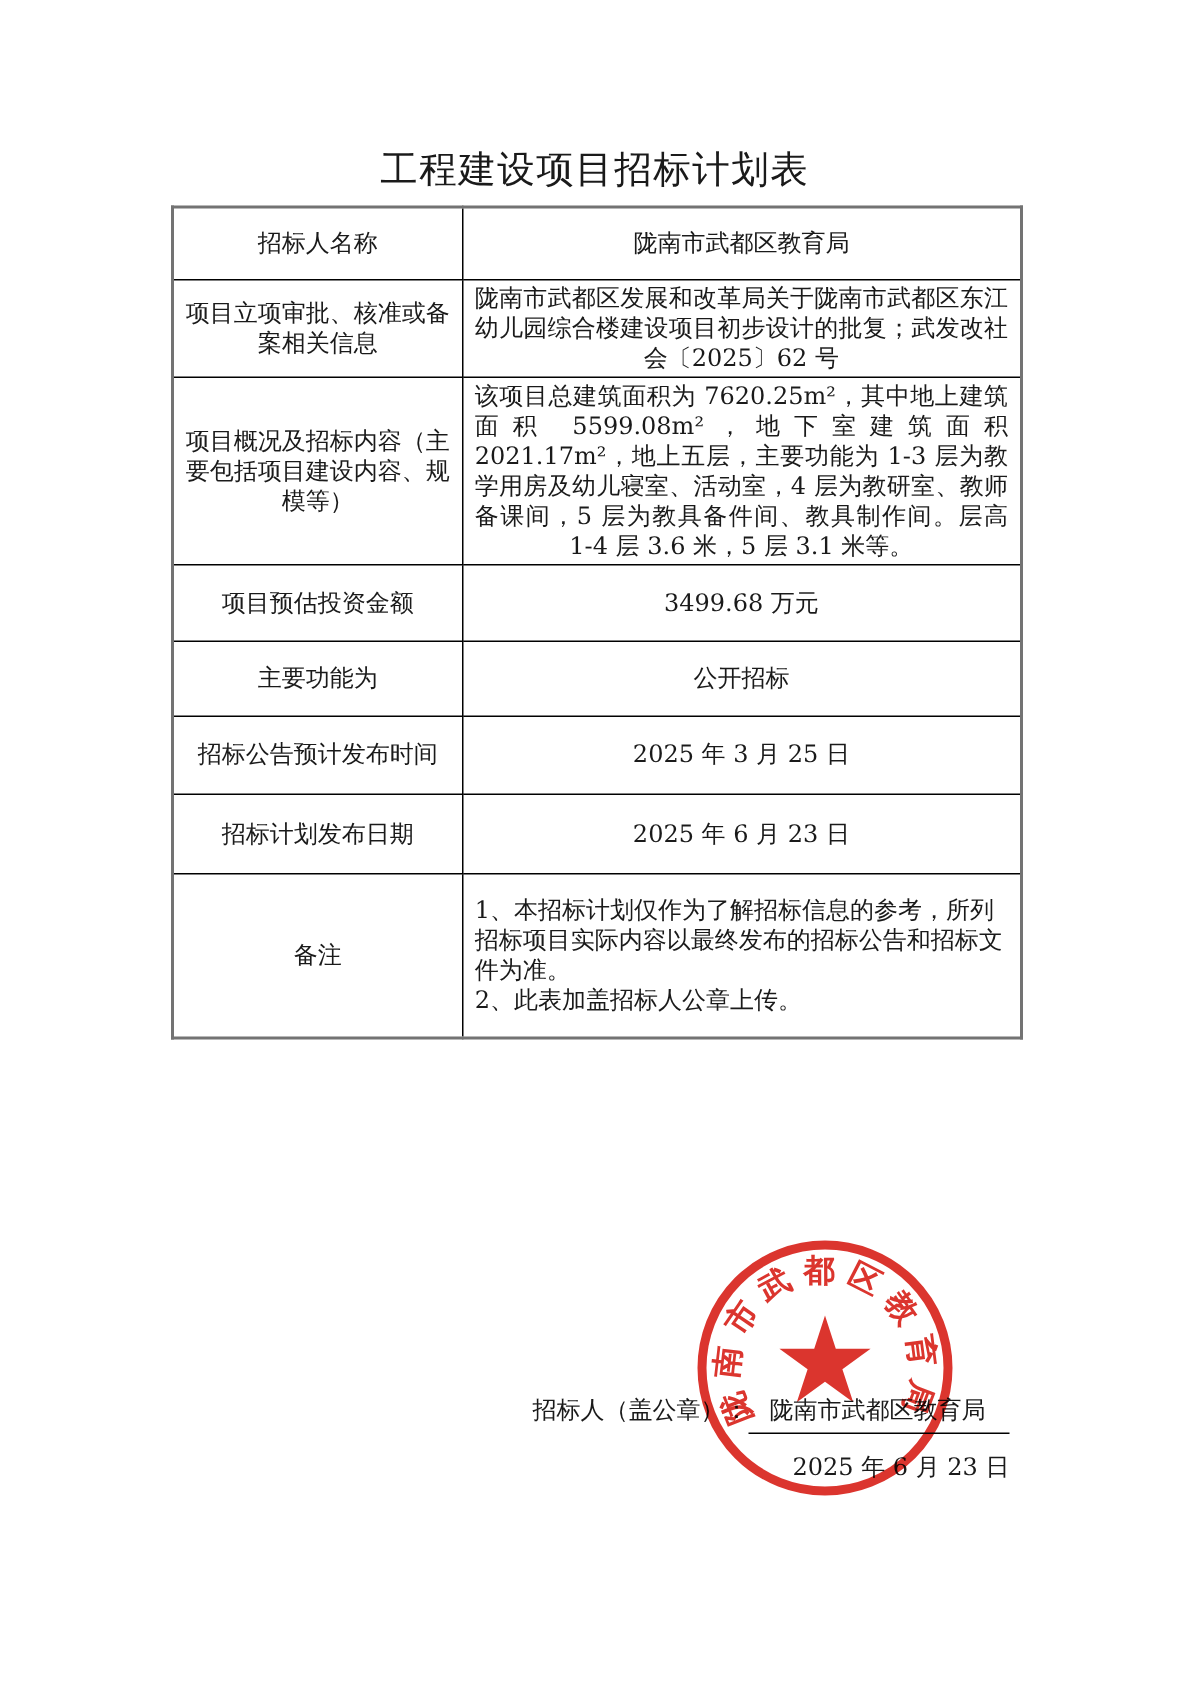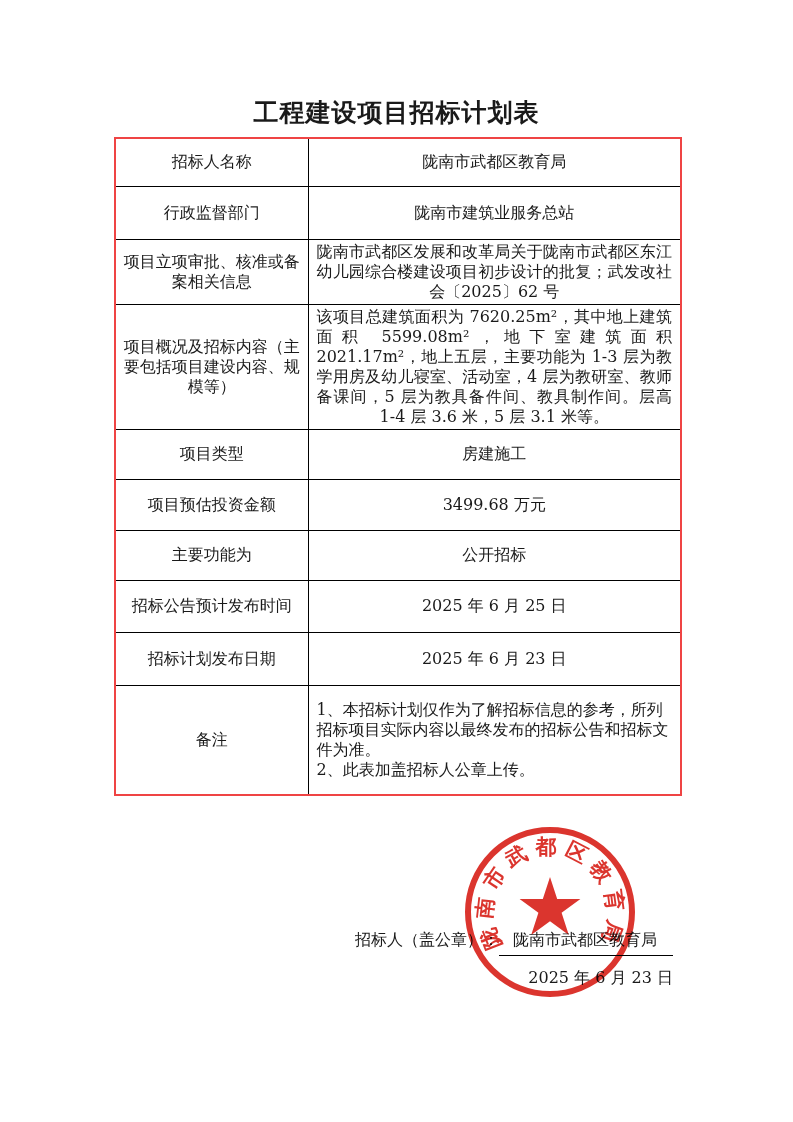--- a/index.html
+++ b/index.html
@@ -9,30 +9,30 @@
     position: relative;
     font-family: "DejaVu Serif", "Liberation Serif", serif;
     color: #1a1a1a;
     overflow: hidden;
   }
   .doc-title {
     position: absolute;
     top: 96px; left: 0; width: 793px;
     text-align: center;
     font-size: 25px;
-    font-weight: bold;
+    font-weight: normal;
     letter-spacing: 1px;
   }
   table.plan-table {
     position: absolute;
     left: 114px; top: 137px;
     width: 566px;
     border-collapse: collapse;
     table-layout: fixed;
-    border: 2px solid #ef4444;
+    border: 2px solid #737373;
   }
   table.plan-table td {
     border: 1px solid #000;
     font-size: 16px;
     line-height: 20px;
     vertical-align: middle;
   }
   td.label-cell {
     width: 193px;
     text-align: center;
@@ -89,47 +89,39 @@
 <body>
 
 <div class="doc-title">工程建设项目招标计划表</div>
 
 <table class="plan-table">
   <tbody>
     <tr style="height:48px">
       <td class="label-cell">招标人名称</td>
       <td class="value-cell">陇南市武都区教育局</td>
     </tr>
-    <tr style="height:53px">
-      <td class="label-cell">行政监督部门</td>
-      <td class="value-cell">陇南市建筑业服务总站</td>
-    </tr>
     <tr style="height:60px">
       <td class="label-cell">项目立项审批、核准或备案相关信息</td>
       <td class="value-cell justify">陇南市武都区发展和改革局关于陇南市武都区东江幼儿园综合楼建设项目初步设计的批复；武发改社会〔2025〕62 号</td>
     </tr>
     <tr style="height:122px">
       <td class="label-cell">项目概况及招标内容（主要包括项目建设内容、规模等）</td>
       <td class="value-cell justify">该项目总建筑面积为 7620.25m²，其中地上建筑面积 5599.08m²，地下室建筑面积 2021.17m²，地上五层，主要功能为 1-3 层为教学用房及幼儿寝室、活动室，4 层为教研室、教师备课间，5 层为教具备件间、教具制作间。层高 1-4 层 3.6 米，5 层 3.1 米等。</td>
-    </tr>
-    <tr style="height:50px">
-      <td class="label-cell">项目类型</td>
-      <td class="value-cell">房建施工</td>
     </tr>
     <tr style="height:51px">
       <td class="label-cell">项目预估投资金额</td>
       <td class="value-cell">3499.68 万元</td>
     </tr>
     <tr style="height:50px">
       <td class="label-cell">主要功能为</td>
       <td class="value-cell">公开招标</td>
     </tr>
     <tr style="height:52px">
       <td class="label-cell">招标公告预计发布时间</td>
-      <td class="value-cell">2025 年 6 月 25 日</td>
+      <td class="value-cell">2025 年 3 月 25 日</td>
     </tr>
     <tr style="height:53px">
       <td class="label-cell">招标计划发布日期</td>
       <td class="value-cell">2025 年 6 月 23 日</td>
     </tr>
     <tr style="height:110px">
       <td class="label-cell">备注</td>
       <td class="value-cell remarks">
         <div class="remark-line">1、本招标计划仅作为了解招标信息的参考，所列招标项目实际内容以最终发布的招标公告和招标文件为准。</div>
         <div class="remark-line">2、此表加盖招标人公章上传。</div>

